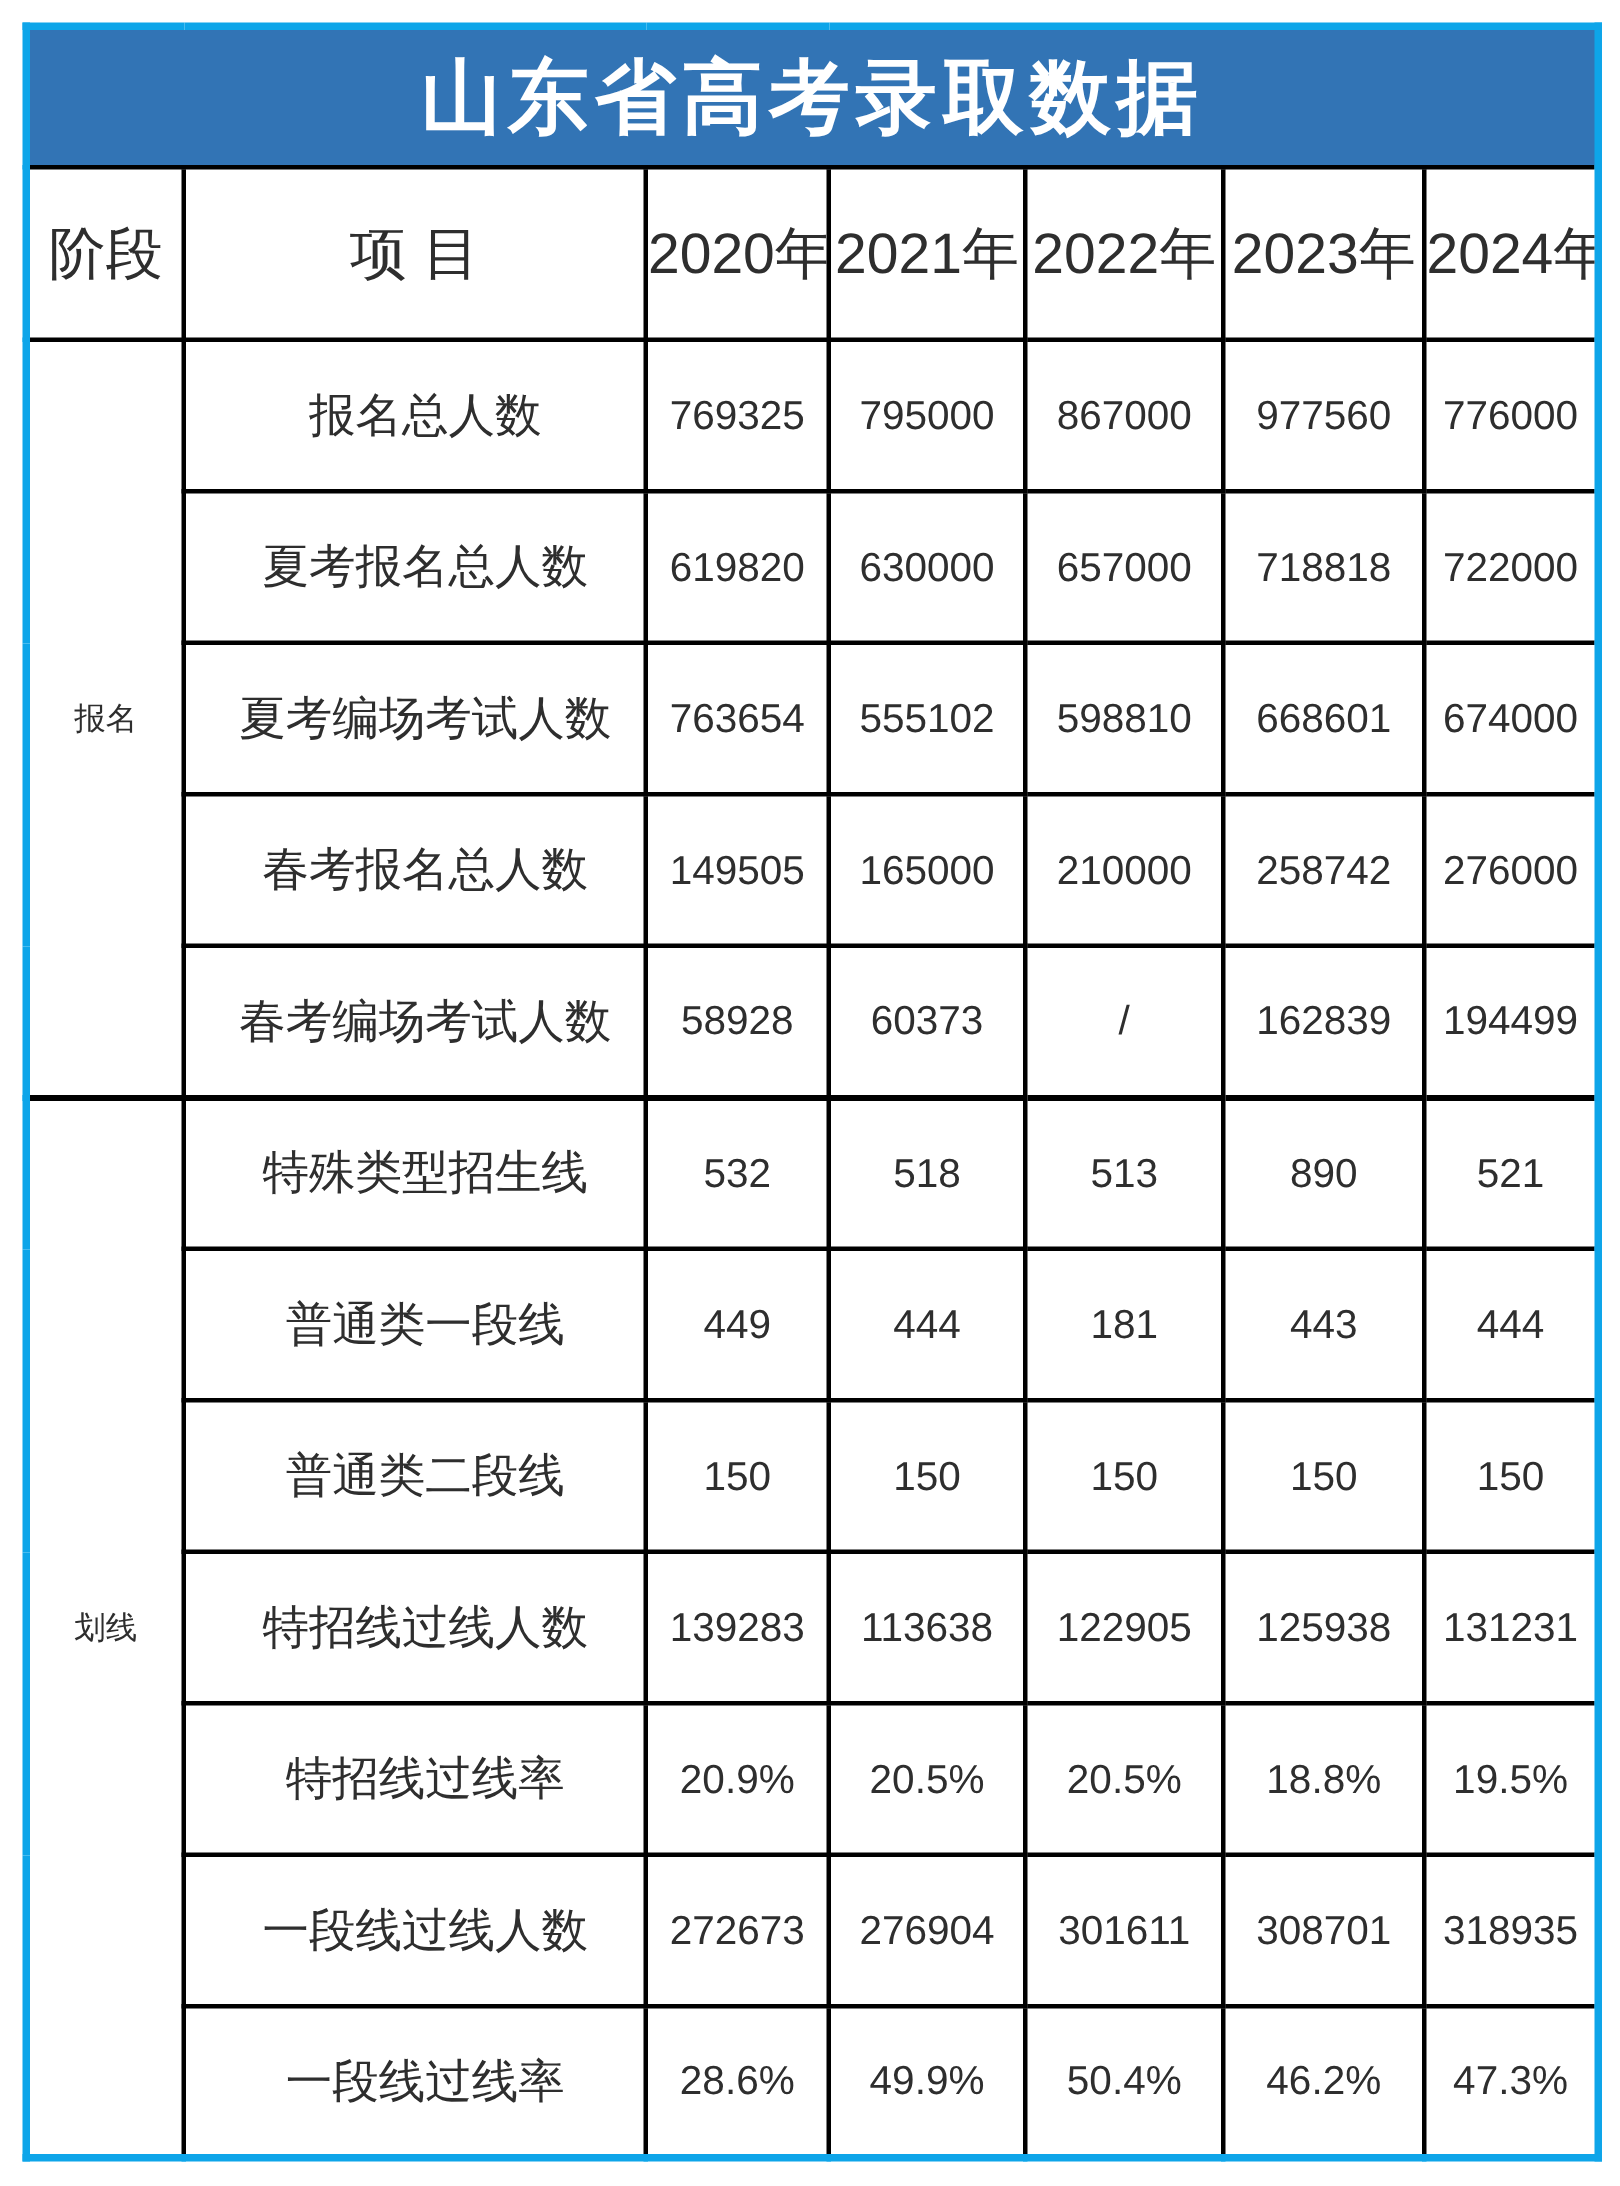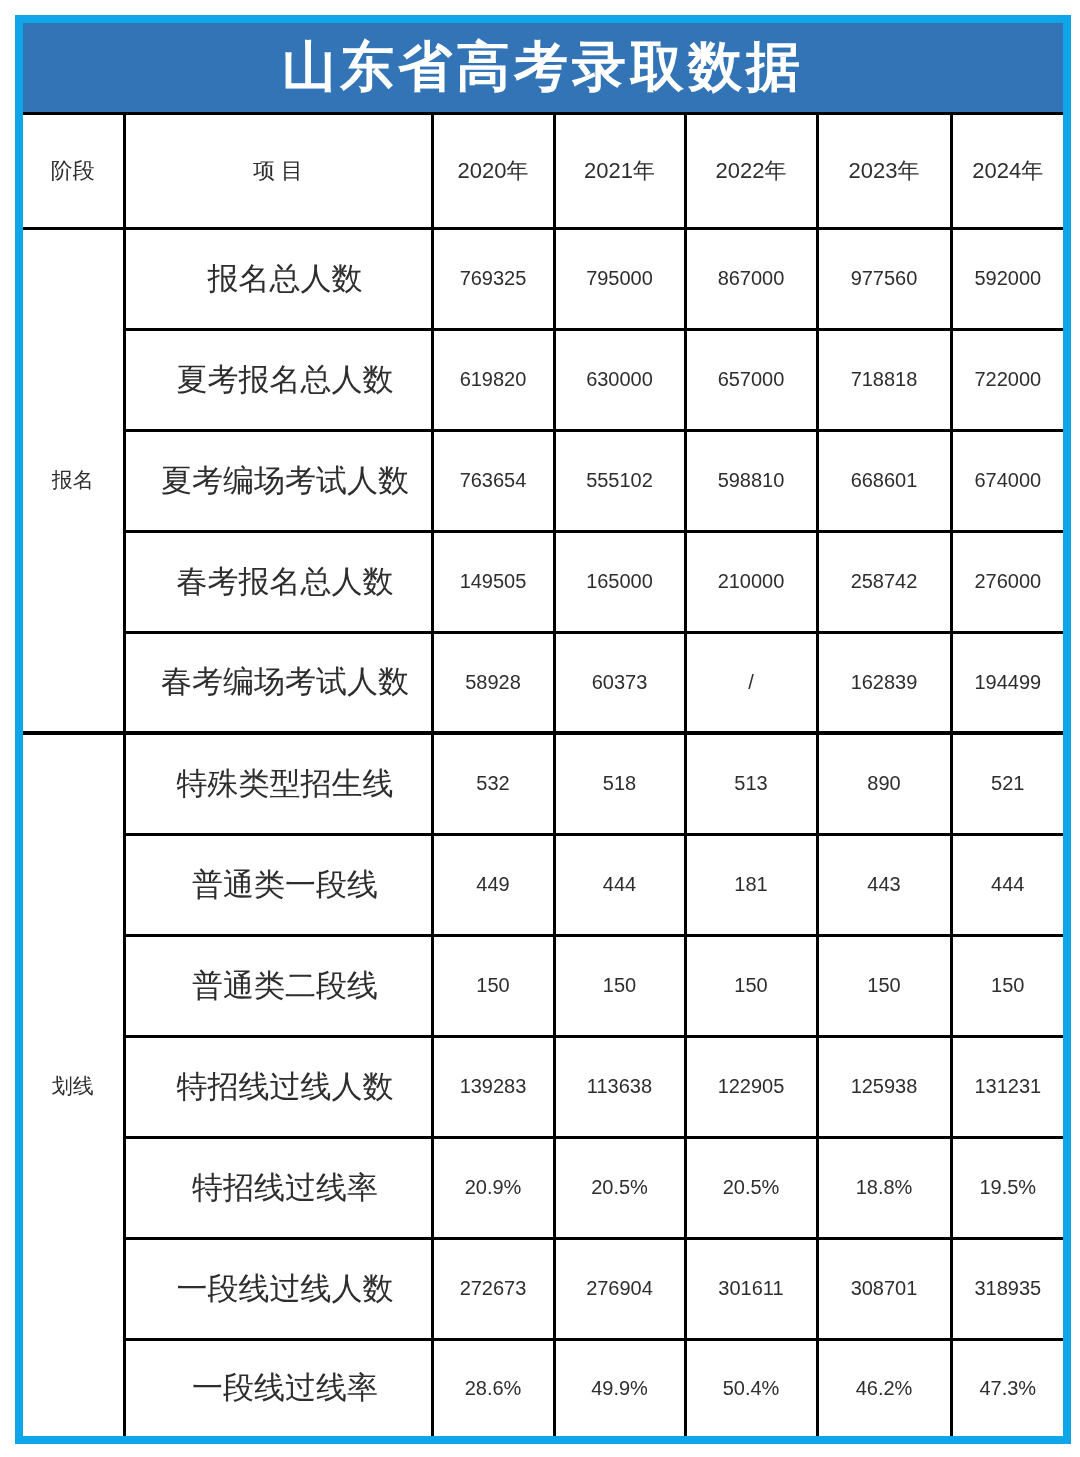--- a/index.html
+++ b/index.html
@@ -13,21 +13,21 @@
     height: 1457px;
     padding: 15px 17px 17px 15px;
     background: #ffffff;
     font-family: "Liberation Sans", "DejaVu Sans", sans-serif;
   }
   table.data-table {
     border-collapse: collapse;
     table-layout: fixed;
     width: 1048px;
     height: 1425px;
-    border: 8px solid #0ea5e9;
+    border: 5px solid #0ea5e9;
     color: #2e2e2e;
   }
   td, th {
     border: 3px solid #000000;
     text-align: center;
     vertical-align: middle;
     padding: 0;
     font-weight: normal;
     font-size: 30px;
     overflow: hidden;
@@ -35,25 +35,25 @@
   }
   tr.title-row { height: 94px; }
   td.title-cell {
     background: #3274b5;
     color: #ffffff;
     font-size: 54px;
     font-weight: bold;
     letter-spacing: 4px;
   }
   tr.header-row { height: 115px; }
-  th.column-header { font-size: 22px; }
+  th.column-header { font-size: 38px; }
   tr.data-row { height: 101px; }
   td.stage-cell { font-size: 21px; }
   td.row-label-cell { font-size: 31px; padding-left: 14px; }
-  td.value-cell { font-size: 20px; }
+  td.value-cell { font-size: 27px; }
   tr.group-start td { border-top: 4px solid #000000; }
 </style>
 </head>
 <body>
 
 <div class="sheet">
   <table class="data-table" style="color: rgb(46, 46, 46);">
     <colgroup>
       <col style="width:105px">
       <col style="width:308px">
@@ -77,21 +77,21 @@
         <th class="column-header">2024年</th>
       </tr>
 
     <tr class="data-row">
           <td class="stage-cell" rowspan="5">报名</td>
           <td class="row-label-cell">报名总人数</td>
           <td class="value-cell">769325</td>
           <td class="value-cell">795000</td>
           <td class="value-cell">867000</td>
           <td class="value-cell">977560</td>
-          <td class="value-cell">592000</td>
+          <td class="value-cell">776000</td>
         </tr>
         <tr class="data-row">
           <td class="row-label-cell">夏考报名总人数</td>
           <td class="value-cell">619820</td>
           <td class="value-cell">630000</td>
           <td class="value-cell">657000</td>
           <td class="value-cell">718818</td>
           <td class="value-cell">722000</td>
         </tr>
         <tr class="data-row">

